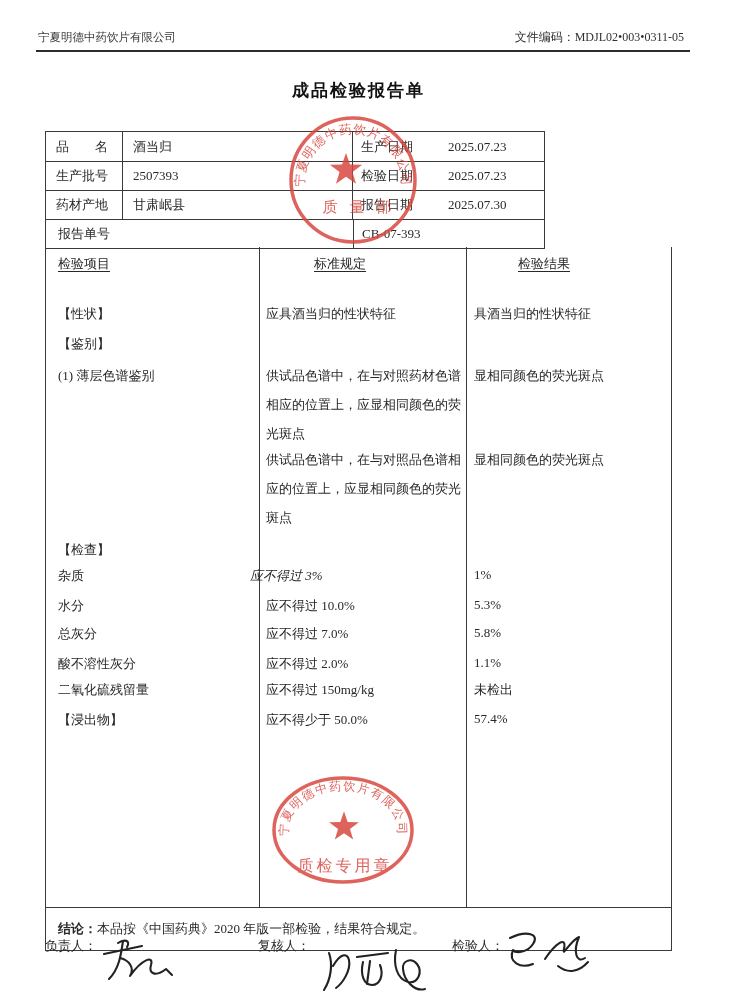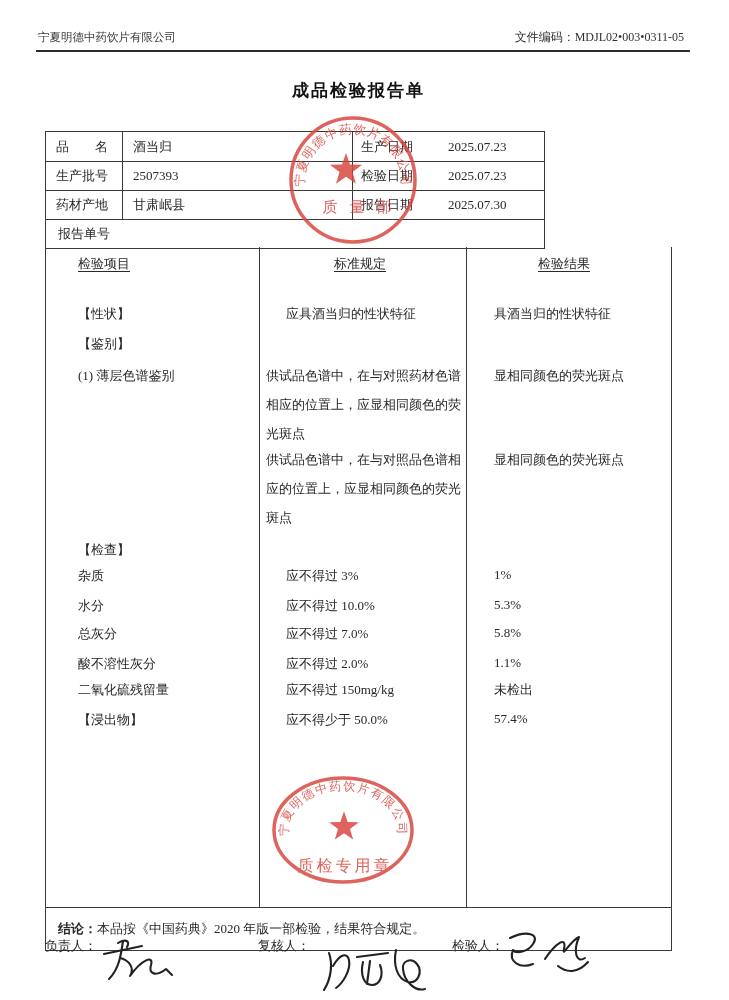--- a/index.html
+++ b/index.html
@@ -27,21 +27,21 @@
   .ivalue { width:229px; padding:0 10px; display:flex; align-items:center; }
   .iright { flex:1; border-left:1px solid #3a3a3a; display:flex; align-items:center; padding-left:8px; }
   .iright .rlabel { width:87px; }
   .ileftspan { width:307px; padding:0 12px; display:flex; align-items:center; }
 
   
   .main-table { left:45px; top:247px; width:627px; height:660px;
                 border-left:1px solid #3a3a3a; border-right:1px solid #3a3a3a; }
   .vline { position:absolute; top:0; bottom:0; width:0; border-left:1px solid #3a3a3a; }
   .v1 { left:213px; } .v2 { left:420px; }
-  .tl { position:absolute; white-space:nowrap;margin-left:20px; }
+  .tl { position:absolute; white-space:nowrap; }
   .col-head { text-decoration:underline; text-underline-offset:3px; }
   .para { position:absolute; width:198px; white-space:normal; line-height:29px; }
 
   
   .conclusion { left:45px; top:907px; width:627px; height:44px; border:1px solid #3a3a3a;
                 display:flex; align-items:center; padding-left:12px; }
   .conclusion .clabel { font-weight:bold; }
   .sig-label { top:937px; font-size:13px; }
 
   
@@ -79,20 +79,23 @@
     <div class="info-row">
       <div class="ilabel">药材产地</div>
       <div class="ivalue">甘肃岷县</div>
       <div class="iright">
         <span class="rlabel">报告日期</span>
         <span>2025.07.30</span>
       </div>
     </div>
     <div class="info-row">
       <div class="ileftspan">报告单号</div>
+      <div class="iright">
+        <span>CB-07-393</span>
+      </div>
     </div>
   </div>
 
   <div class="abs main-table">
     <div class="vline v1"></div>
     <div class="vline v2"></div>
 
     <div class="tl col-head" style="left:12px;  top:8px;">检验项目</div>
     <div class="tl col-head" style="left:268px; top:8px;">标准规定</div>
     <div class="tl col-head" style="left:472px; top:8px;">检验结果</div>
@@ -104,21 +107,21 @@
     <div class="tl" style="left:12px; top:320px;">杂质</div>
     <div class="tl" style="left:12px; top:350px;">水分</div>
     <div class="tl" style="left:12px; top:378px;">总灰分</div>
     <div class="tl" style="left:12px; top:408px;">酸不溶性灰分</div>
     <div class="tl" style="left:12px; top:434px;">二氧化硫残留量</div>
     <div class="tl" style="left:12px; top:464px;">【浸出物】</div>
 
     <div class="tl" style="left:220px; top:58px;">应具酒当归的性状特征</div>
     <div class="para" style="left:220px; top:114px;">供试品色谱中，在与对照药材色谱相应的位置上，应显相同颜色的荧光斑点</div>
     <div class="para" style="left:220px; top:198px;">供试品色谱中，在与对照品色谱相应的位置上，应显相同颜色的荧光斑点</div>
-    <div class="tl" style="left:220px; top:320px;">应不得过 3%</div>
+    <div class="tl" style="left:204px; top:320px;font-style:italic;">应不得过 3%</div>
     <div class="tl" style="left:220px; top:350px;">应不得过 10.0%</div>
     <div class="tl" style="left:220px; top:378px;">应不得过 7.0%</div>
     <div class="tl" style="left:220px; top:408px;">应不得过 2.0%</div>
     <div class="tl" style="left:220px; top:434px;">应不得过 150mg/kg</div>
     <div class="tl" style="left:220px; top:464px;">应不得少于 50.0%</div>
 
     <div class="tl" style="left:428px; top:58px;">具酒当归的性状特征</div>
     <div class="tl" style="left:428px; top:120px;">显相同颜色的荧光斑点</div>
     <div class="tl" style="left:428px; top:204px;">显相同颜色的荧光斑点</div>
     <div class="tl" style="left:428px; top:320px;">1%</div>

